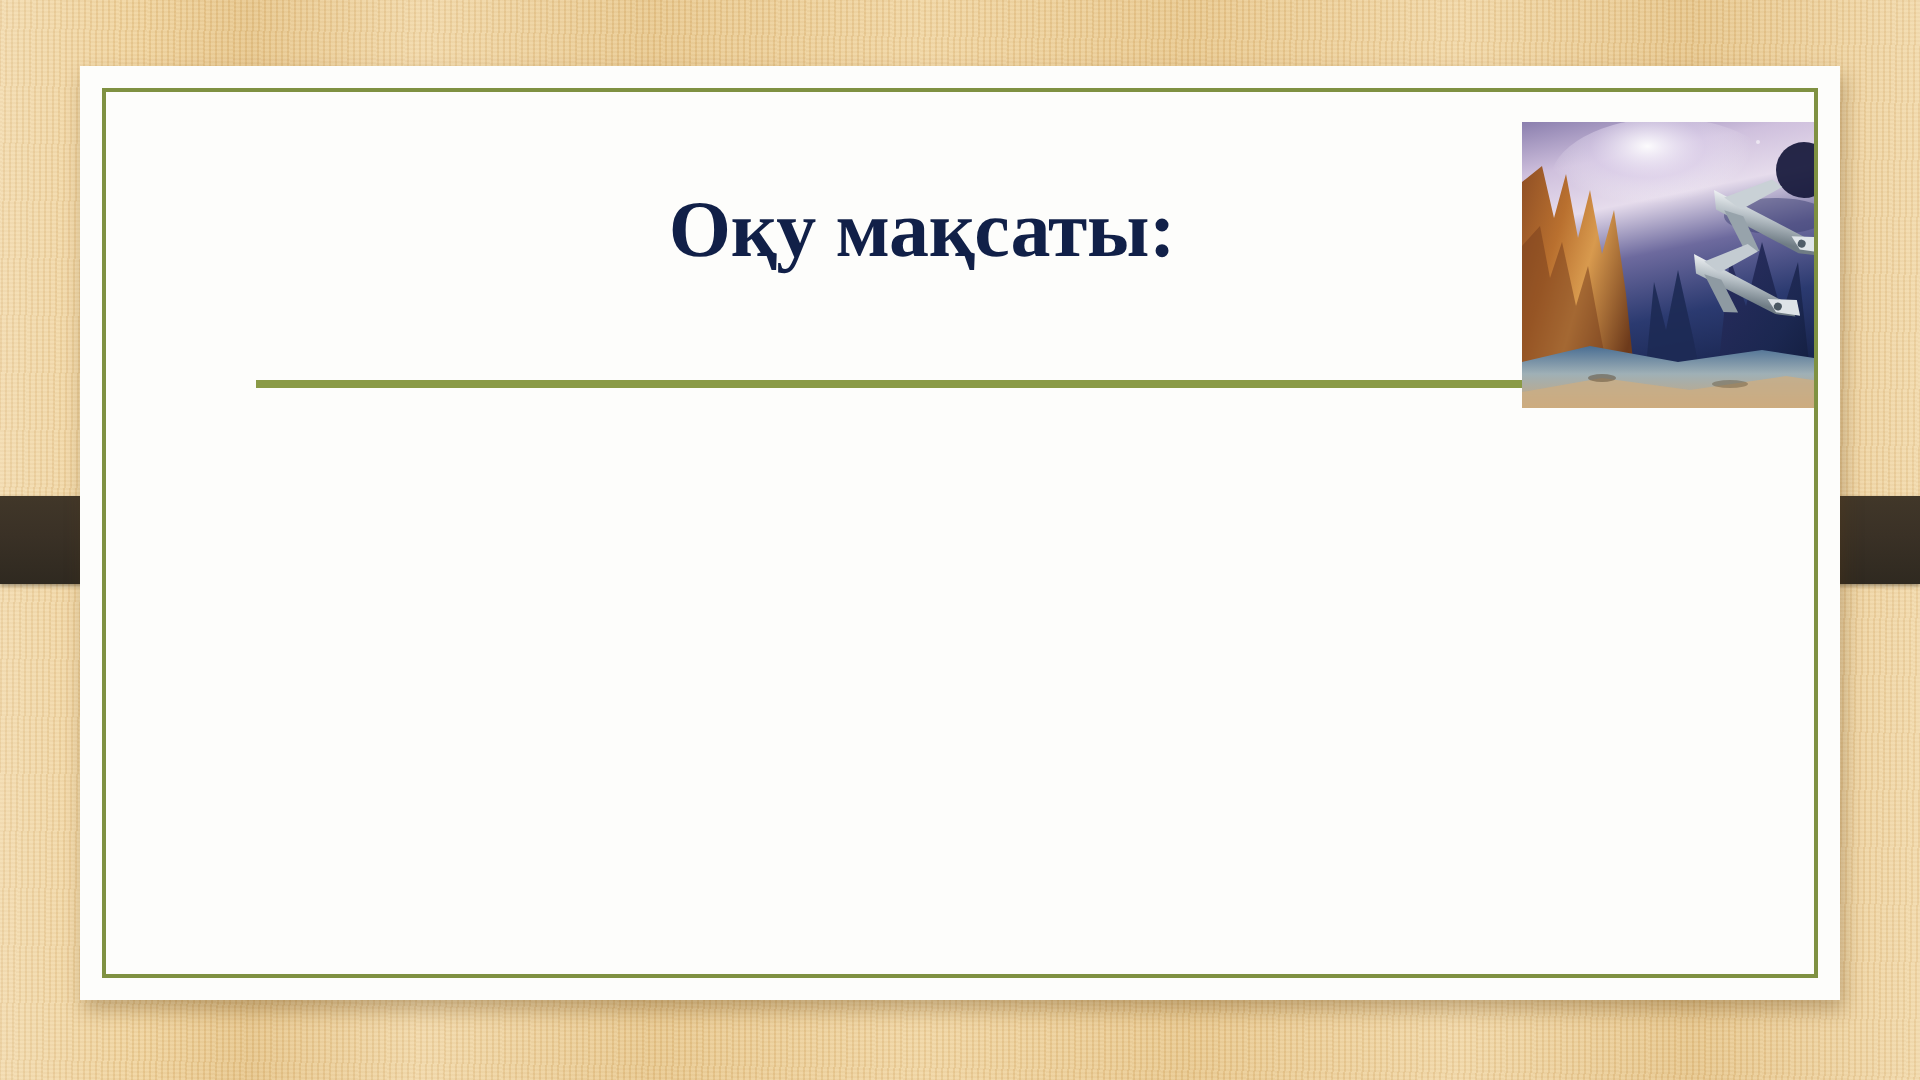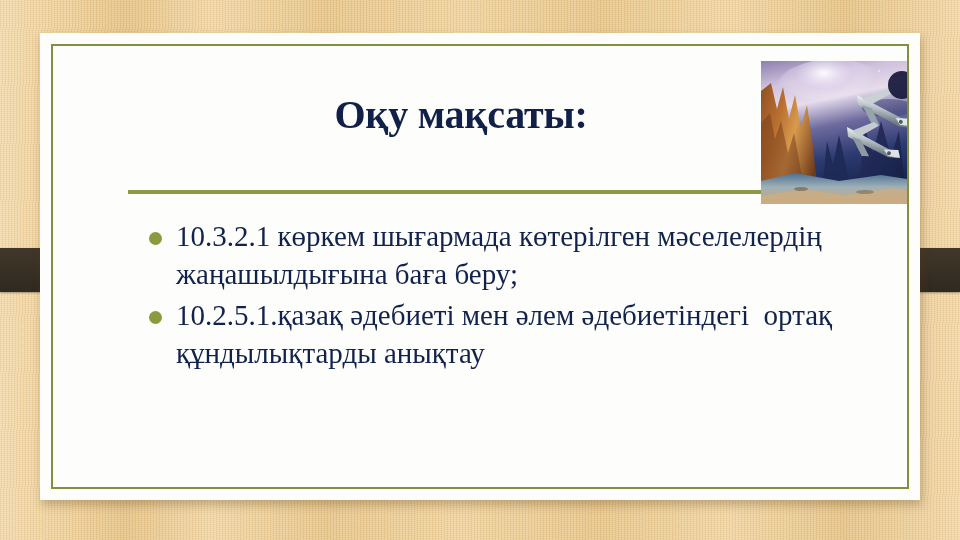--- a/index.html
+++ b/index.html
@@ -272,29 +272,16 @@
             <path d="M42 10 L56 6 L60 13 L48 15 Z" fill="#dde3e7"></path>
             <circle cx="48" cy="12" r="2" fill="#4a5862"></circle>
           </g>
 
           <ellipse cx="40" cy="128" rx="7" ry="2" fill="#5b4a33" opacity="0.5"></ellipse>
           <ellipse cx="104" cy="131" rx="9" ry="2" fill="#5b4a33" opacity="0.4"></ellipse>
         </svg>
         <div class="art-watermark"></div>
       </div>
 
-      <div class="bullets">
-
-        <div class="bullet-row">
-          <span class="bullet-dot"></span>
-          <span class="bullet-text">10.3.2.1 көркем шығармада көтерілген мәселелердің жаңашылдығына баға беру;</span>
-        </div>
-
-        <div class="bullet-row">
-          <span class="bullet-dot"></span>
-          <span class="bullet-text">10.2.5.1.қазақ әдебиеті мен әлем әдебиетіндегі  ортақ құндылықтарды анықтау</span>
-        </div>
-
-      </div>
 
     </div>
   </div>
 </div>
 
 </body></html>

